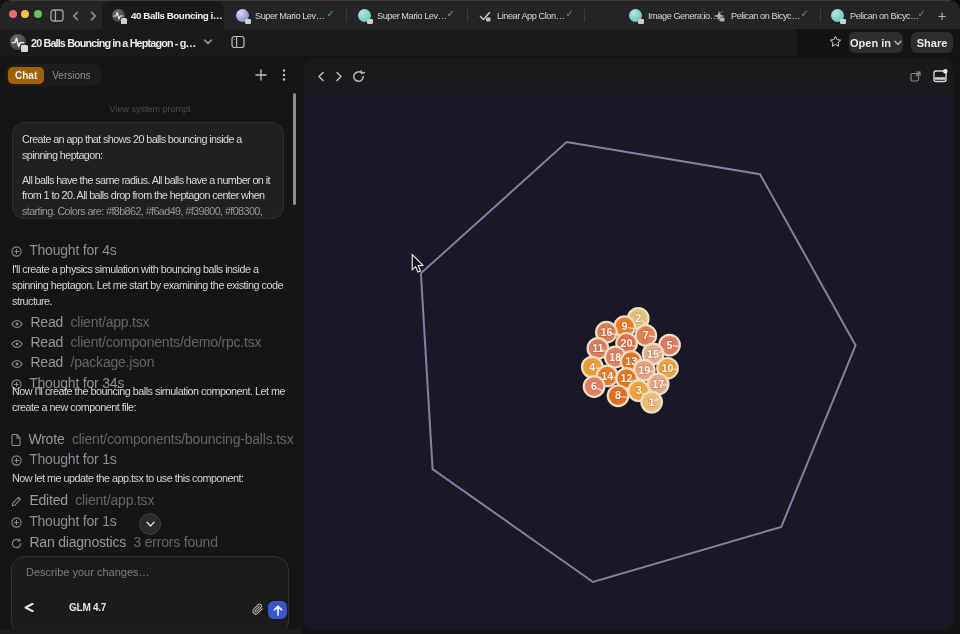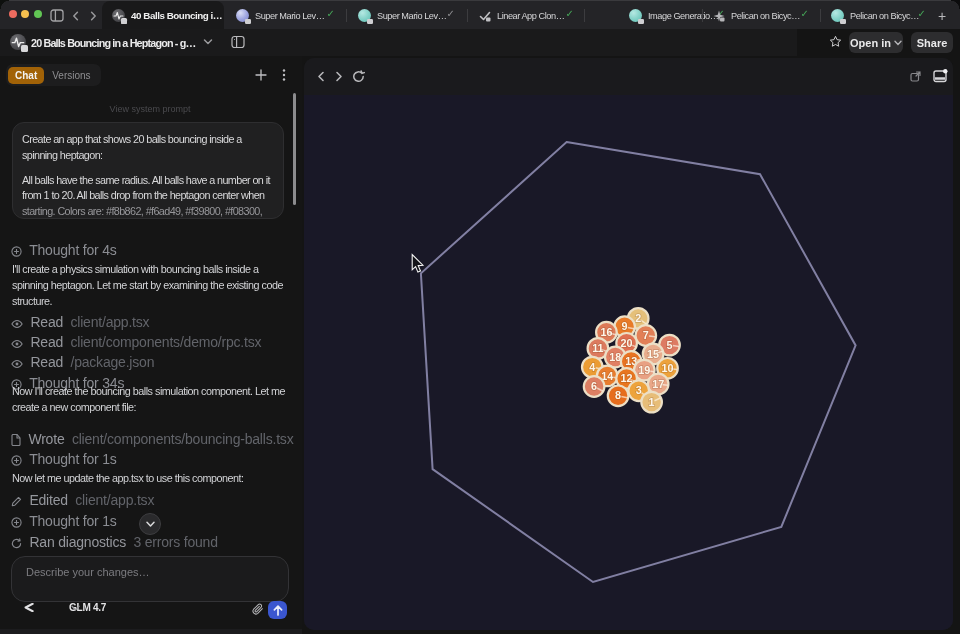--- a/index.html
+++ b/index.html
@@ -45,21 +45,21 @@
   .meta b { font-weight:normal; color:#95979d; }
   .meta .path { color:#62646a; }
   .para { position:absolute; font-size:10.8px; letter-spacing:-0.5px; line-height:15.8px; color:#d2d3d6; white-space:nowrap; }
 
   
   #usercard { position:absolute; left:12px; top:66px; width:272px; height:97px;
     background:#202021; border:1px solid #2e2e30; border-radius:12px;
     padding:9px 11px 9px 9px; font-size:10.8px; letter-spacing:-0.6px; line-height:15.8px; color:#d8d8da; overflow:hidden; white-space:nowrap; }
 
   
-  #inputbox { position:absolute; left:11px; top:500px; width:278px; height:46px;
+  #inputbox { position:absolute; left:11px; top:500px; width:278px; height:79px;
     background:#1b1b1c; border:1px solid #333336; border-radius:14px; }
 
   
   #preview { position:absolute; left:304px; top:58px; width:649px; height:572px;
     background:#1a1a1d; border-radius:10px; overflow:hidden; }
   #ptoolbar { position:absolute; left:0; top:0; width:649px; height:37px; background:#1a1a1d; }
   #urlpill { position:absolute; left:67px; top:8px; width:555px; height:22px;
     background:#252528; border-radius:8px; color:#95959a; font-size:9px;
     display:flex; align-items:center; justify-content:center; }
   #viewport { position:absolute; left:0; top:37px; width:649px; height:535px; background:#191827; }

